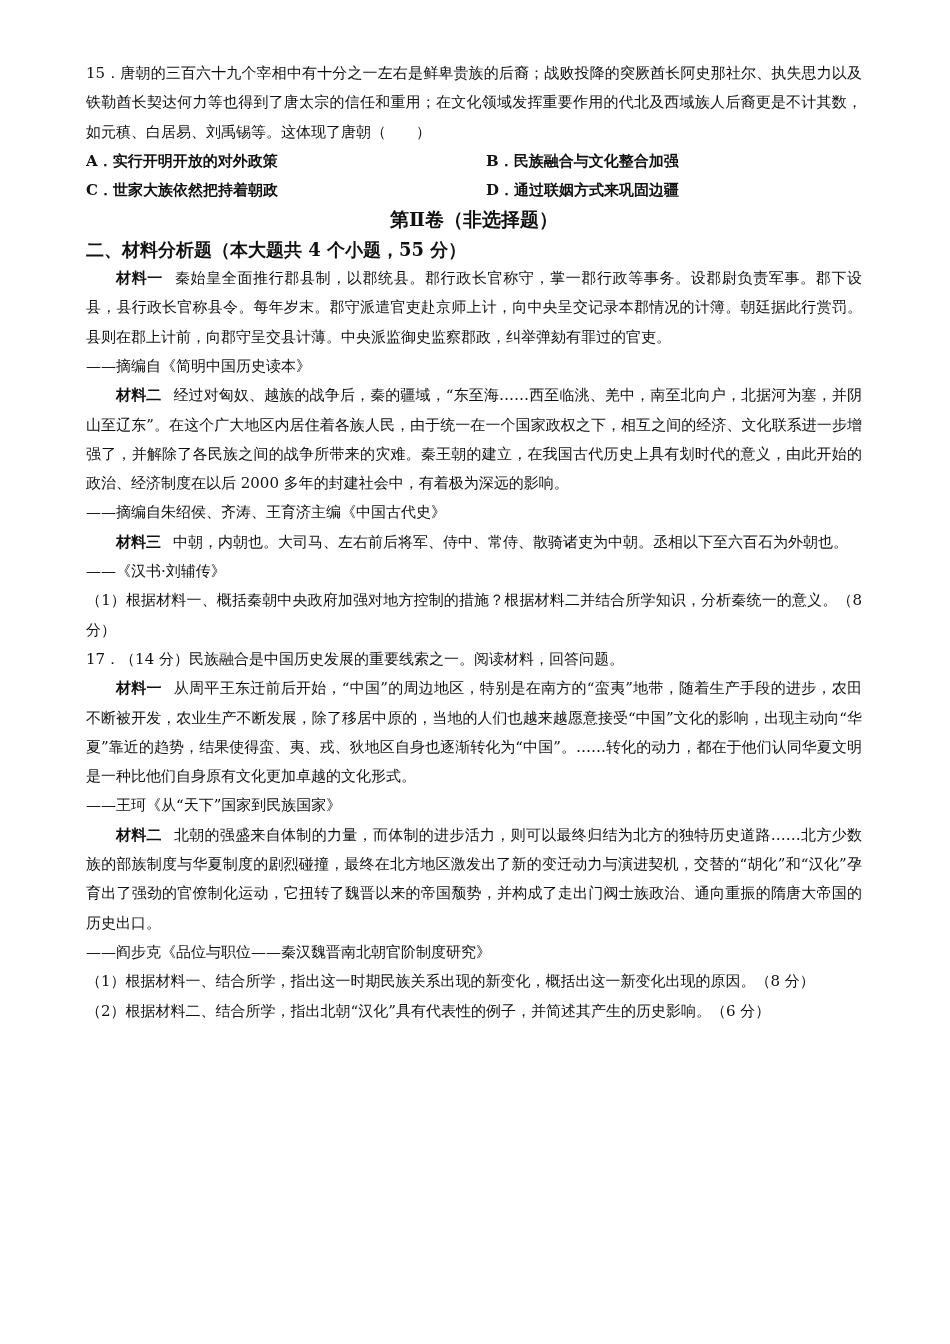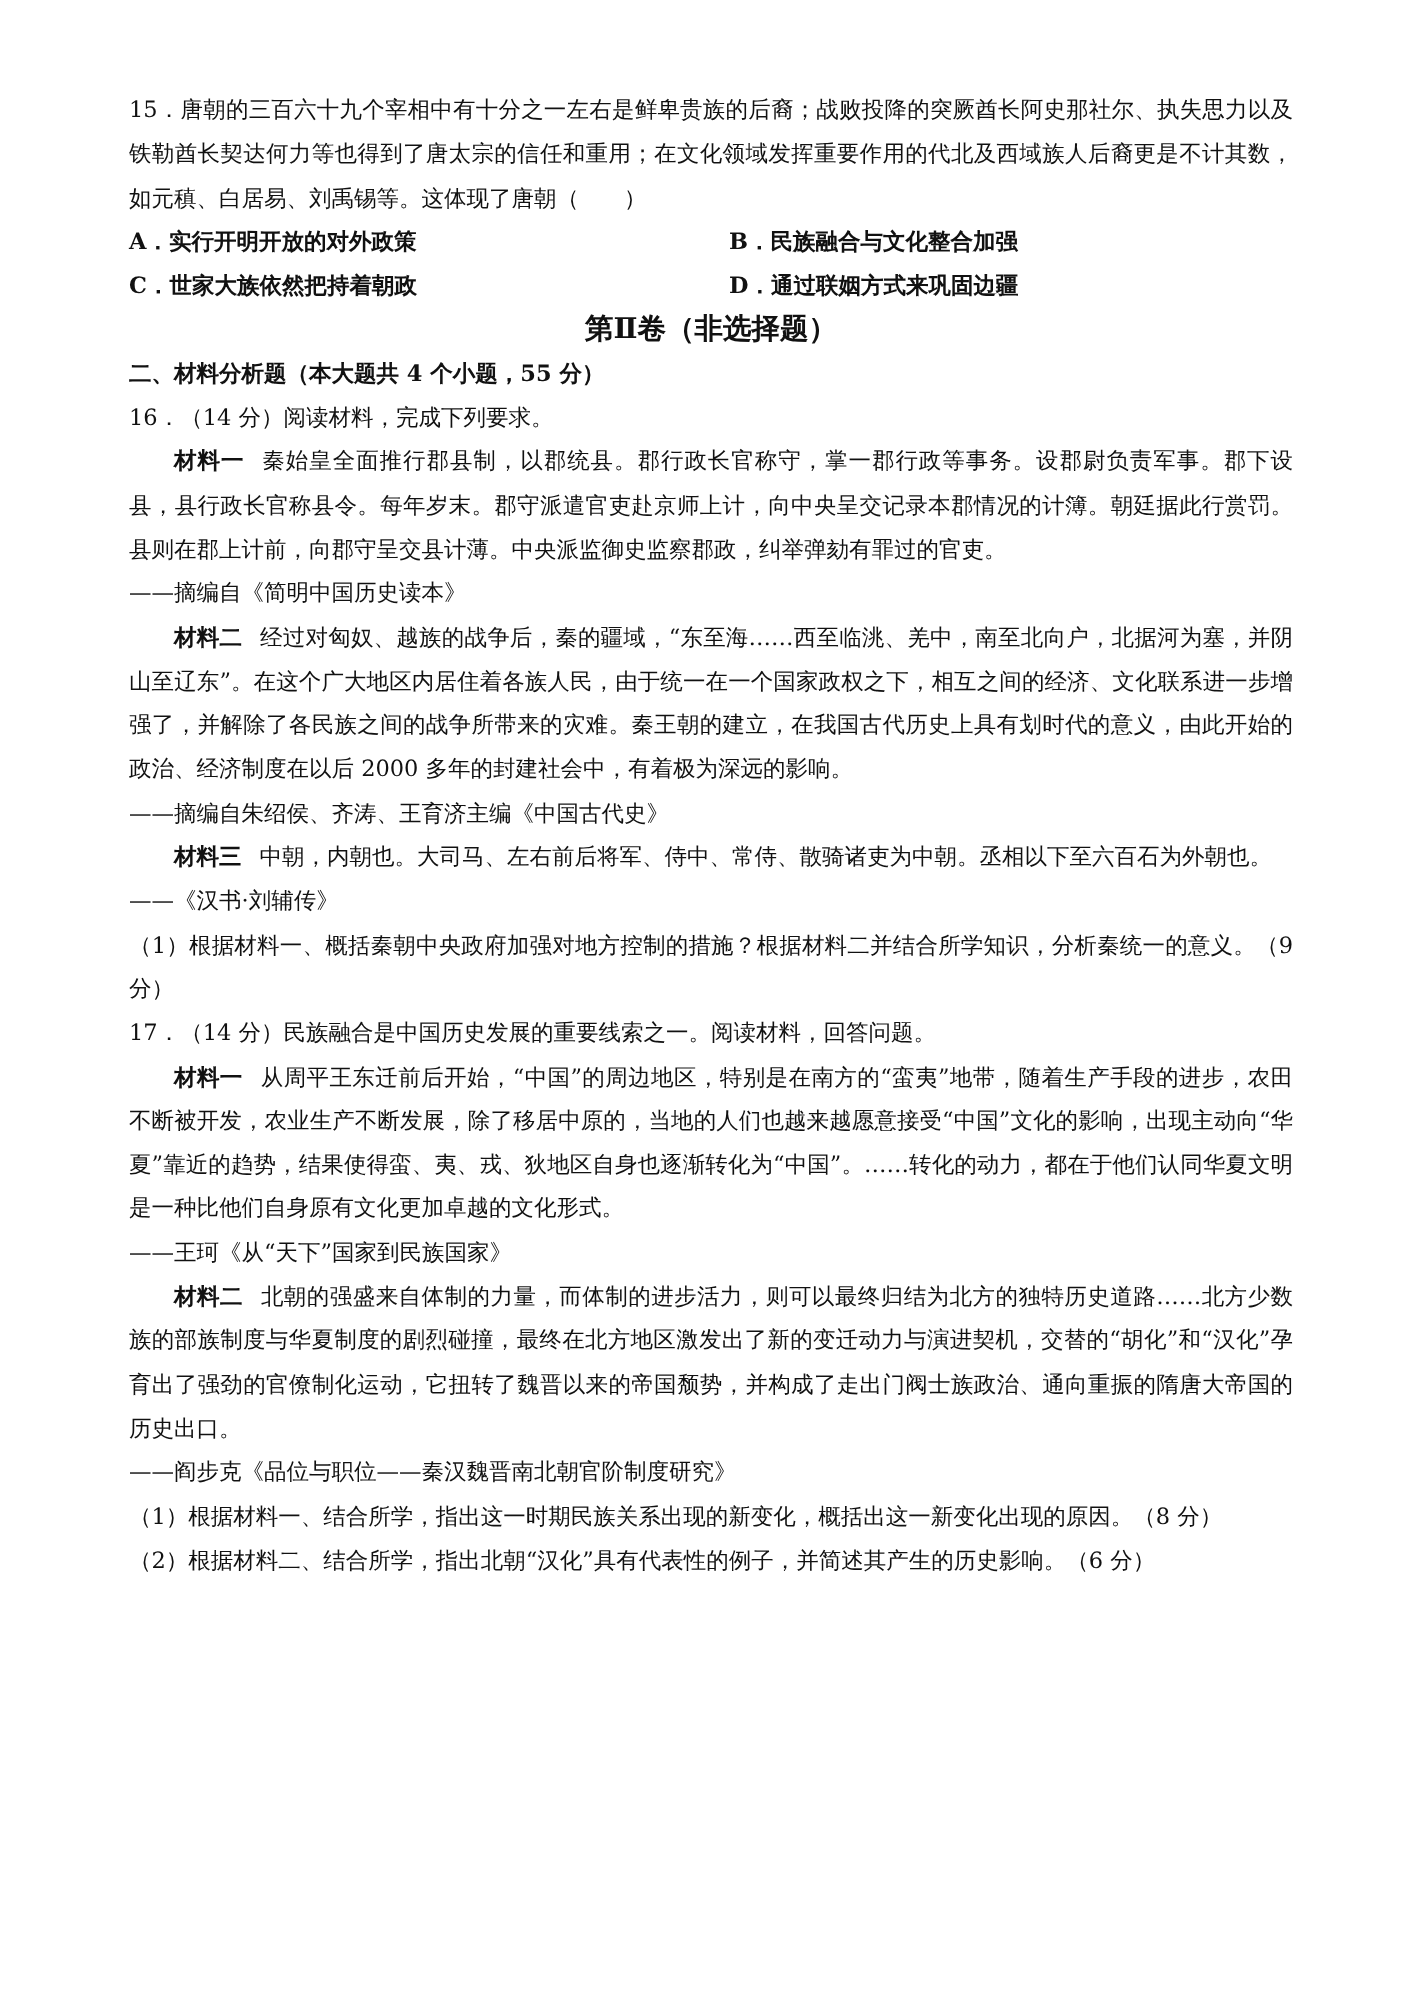--- a/index.html
+++ b/index.html
@@ -8,21 +8,21 @@
     font-family: "DejaVu Serif", "Liberation Serif", serif;
     color: #111111; font-size: 15px;
   }
   .page { position: absolute; left: 86px; top: 59px; width: 776px; }
   .line { line-height: 29.3px; margin: 0; }
   .para { line-height: 29.3px; margin: 0; text-indent: 2em; text-align: justify; }
   .plain { line-height: 29.3px; margin: 0; text-align: justify; }
   .source { line-height: 29.3px; margin: 0; text-align: left; }
   .options { display: grid; grid-template-columns: 400px 376px; line-height: 29.3px; font-weight: bold; }
   .center-title { text-align: center; font-weight: bold; line-height: 29.3px; font-size: 19px; }
-  .section-title { font-weight: bold; line-height: 29.3px; font-size: 15px; }
+  .section-title { font-weight: bold; line-height: 29.3px; font-size: 18px; }
   .mat-label { font-weight: bold; margin-right: 12px; }
 </style>
 </head>
 <body>
 
 <div class="page">
 
   <div>
     <p class="plain">15．唐朝的三百六十九个宰相中有十分之一左右是鲜卑贵族的后裔；战败投降的突厥酋长阿史那社尔、执失思力以及铁勒酋长契达何力等也得到了唐太宗的信任和重用；在文化领域发挥重要作用的代北及西域族人后裔更是不计其数，如元稹、白居易、刘禹锡等。这体现了唐朝（　　）</p>
     <div class="options">
@@ -30,32 +30,31 @@
       <div>B．民族融合与文化整合加强</div>
       <div>C．世家大族依然把持着朝政</div>
       <div>D．通过联姻方式来巩固边疆</div>
     </div>
   </div>
 
   <div class="center-title">第Ⅱ卷（非选择题）</div>
   <div class="section-title">二、材料分析题（本大题共 4 个小题，55 分）</div>
 
   <div>
-    <p class="line">16．（14 分）阅读材料，完成下列要求。</p>
 
     <p class="para"><span class="mat-label">材料一</span><span>秦始皇全面推行郡县制，以郡统县。郡行政长官称守，掌一郡行政等事务。设郡尉负责军事。郡下设县，县行政长官称县令。每年岁末。郡守派遣官吏赴京师上计，向中央呈交记录本郡情况的计簿。朝廷据此行赏罚。县则在郡上计前，向郡守呈交县计薄。中央派监御史监察郡政，纠举弹劾有罪过的官吏。</span></p>
     <p class="source">——摘编自《简明中国历史读本》</p>
 
     <p class="para"><span class="mat-label">材料二</span><span>经过对匈奴、越族的战争后，秦的疆域，“东至海……西至临洮、羌中，南至北向户，北据河为塞，并阴山至辽东”。在这个广大地区内居住着各族人民，由于统一在一个国家政权之下，相互之间的经济、文化联系进一步增强了，并解除了各民族之间的战争所带来的灾难。秦王朝的建立，在我国古代历史上具有划时代的意义，由此开始的政治、经济制度在以后 2000 多年的封建社会中，有着极为深远的影响。</span></p>
     <p class="source">——摘编自朱绍侯、齐涛、王育济主编《中国古代史》</p>
 
     <p class="para"><span class="mat-label">材料三</span><span>中朝，内朝也。大司马、左右前后将军、侍中、常侍、散骑诸吏为中朝。丞相以下至六百石为外朝也。</span></p>
     <p class="source">——《汉书·刘辅传》</p>
 
-    <p class="plain">（1）根据材料一、概括秦朝中央政府加强对地方控制的措施？根据材料二并结合所学知识，分析秦统一的意义。（9 分）</p>
+    <p class="plain">（1）根据材料一、概括秦朝中央政府加强对地方控制的措施？根据材料二并结合所学知识，分析秦统一的意义。（8 分）</p>
   </div>
 
   <div>
     <p class="line">17．（14 分）民族融合是中国历史发展的重要线索之一。阅读材料，回答问题。</p>
 
     <p class="para"><span class="mat-label">材料一</span><span>从周平王东迁前后开始，“中国”的周边地区，特别是在南方的“蛮夷”地带，随着生产手段的进步，农田不断被开发，农业生产不断发展，除了移居中原的，当地的人们也越来越愿意接受“中国”文化的影响，出现主动向“华夏”靠近的趋势，结果使得蛮、夷、戎、狄地区自身也逐渐转化为“中国”。……转化的动力，都在于他们认同华夏文明是一种比他们自身原有文化更加卓越的文化形式。</span></p>
     <p class="source">——王珂《从“天下”国家到民族国家》</p>
 
     <p class="para"><span class="mat-label">材料二</span><span>北朝的强盛来自体制的力量，而体制的进步活力，则可以最终归结为北方的独特历史道路……北方少数族的部族制度与华夏制度的剧烈碰撞，最终在北方地区激发出了新的变迁动力与演进契机，交替的“胡化”和“汉化”孕育出了强劲的官僚制化运动，它扭转了魏晋以来的帝国颓势，并构成了走出门阀士族政治、通向重振的隋唐大帝国的历史出口。</span></p>
     <p class="source">——阎步克《品位与职位——秦汉魏晋南北朝官阶制度研究》</p>

